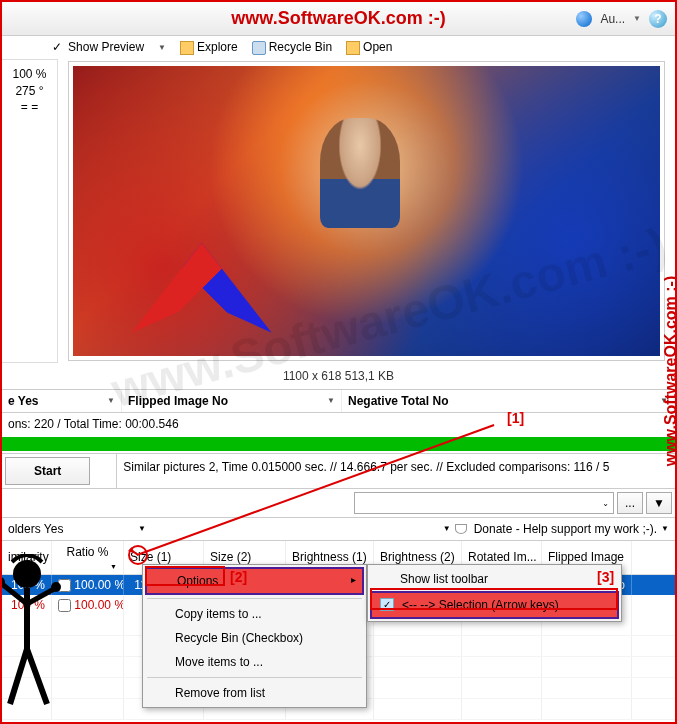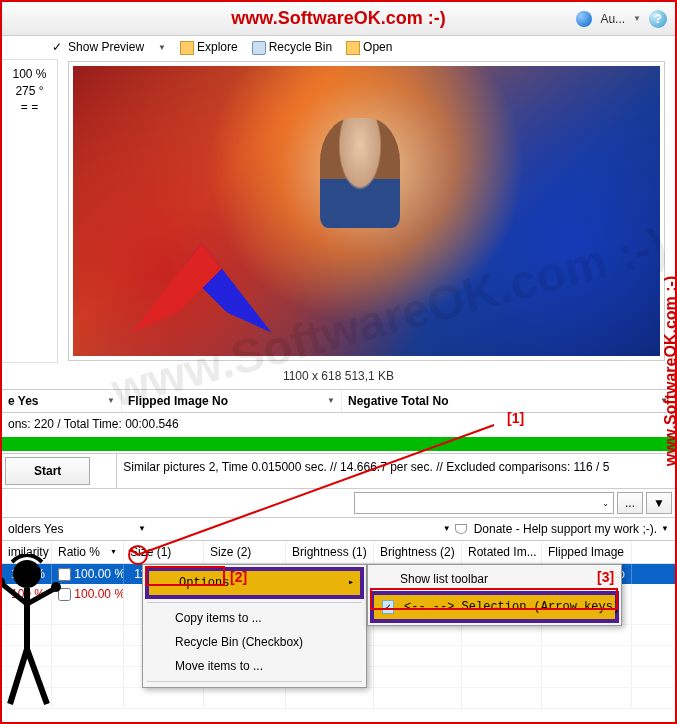--- a/index.html
+++ b/index.html
@@ -62,34 +62,34 @@
     .table-head .th { padding: 4px 6px; border-right: 1px solid #eee; overflow: hidden; white-space: nowrap; text-overflow: ellipsis; display: flex; align-items: center; gap: 4px; }
     .table-head .th .dd { font-size: 7px; margin-left: auto; }
     
     .table-body .tr { display: flex; }
     .table-body .td { padding: 3px 6px; border-right: 1px solid rgba(255,255,255,0.3); overflow: hidden; white-space: nowrap; }
     .tr.selected { background: #0a64c8; color: #fff; }
     .tr.selected .td { border-right: 1px solid rgba(255,255,255,0.25); }
     .tr.normal .td { color: #c00; border-right: 1px solid #f0f0f0; }
     
     .c-sim { width: 50px; text-align: right; }
-    .c-ratio { width: 72px; text-align: right; }
+    .c-ratio { width: 72px; text-align: right; flex-direction: column; }
     .c-s1 { width: 80px; text-align: center; }
     .c-s2 { width: 82px; text-align: right; }
     .c-b1 { width: 88px; text-align: right; }
     .c-b2 { width: 88px; text-align: right; }
     .c-rot { width: 80px; text-align: right; }
     .c-flip { width: 90px; text-align: right; }
     
     .blank-rows .br { height: 21px; display: flex; border-bottom: 1px solid #f4f4f4; }
     .blank-rows .br > div { border-right: 1px solid #f0f0f0; }
     
     .context-menu { position: absolute; background: #f5f5f5; border: 1px solid #999; box-shadow: 2px 2px 6px rgba(0,0,0,0.3); padding: 2px; z-index: 80; }
     .context-menu .item { padding: 5px 20px 5px 30px; white-space: nowrap; position: relative; }
-    .context-menu .item.hl { background: #eab308; border: 4px solid #4c1d95; font-family: Liberation Mono, monospace; }
+    .context-menu .item.hl { background: #ef4444; border: 2px solid #4c1d95; }
     .context-menu .sep { height: 1px; background: #ccc; margin: 3px 2px; }
     .context-menu .arrow::after { content: "▸"; position: absolute; right: 6px; font-size: 10px; }
     .context-menu .chk::before { content: "✓"; position: absolute; left: 8px; background: #cde6ff; border: 1px solid #7ab; padding: 0 2px; font-size: 10px; }
     
     .annotation { position: absolute; color: #d00; font-weight: bold; font-size: 14px; z-index: 90; pointer-events: none; }
     .red-box { position: absolute; border: 2px solid #d00; z-index: 85; pointer-events: none; }
     .red-line { position: absolute; background: #d00; z-index: 82; pointer-events: none; transform-origin: 0 50%; }
     .red-arrow { position: absolute; z-index: 82; pointer-events: none; }
     
     .stick-figure { position: absolute; left: -10px; bottom: 8px; width: 80px; height: 160px; z-index: 95; pointer-events: none; }
@@ -274,20 +274,21 @@
   </div>
 </div>
 
 <div class="context-menu" style="left:140px; top:562px; width:225px;">
   <div class="item hl arrow">Options</div>
   <div class="sep"></div>
   <div class="item">Copy items to ...</div>
   <div class="item">Recycle Bin (Checkbox)</div>
   <div class="item">Move items to ...</div>
   <div class="sep"></div>
+  <div class="item">Remove from list</div>
 </div>
 
 <div class="context-menu" style="left:365px; top:562px; width:255px;">
   <div class="item">Show list toolbar</div>
   <div class="item hl chk">&lt;-- --&gt; Selection (Arrow keys)</div>
 </div>
 
 <div class="annotation" style="left:505px; top:408px;">[1]</div>
 <div class="annotation" style="left:228px; top:567px;">[2]</div>
 <div class="annotation" style="left:595px; top:567px;">[3]</div>

